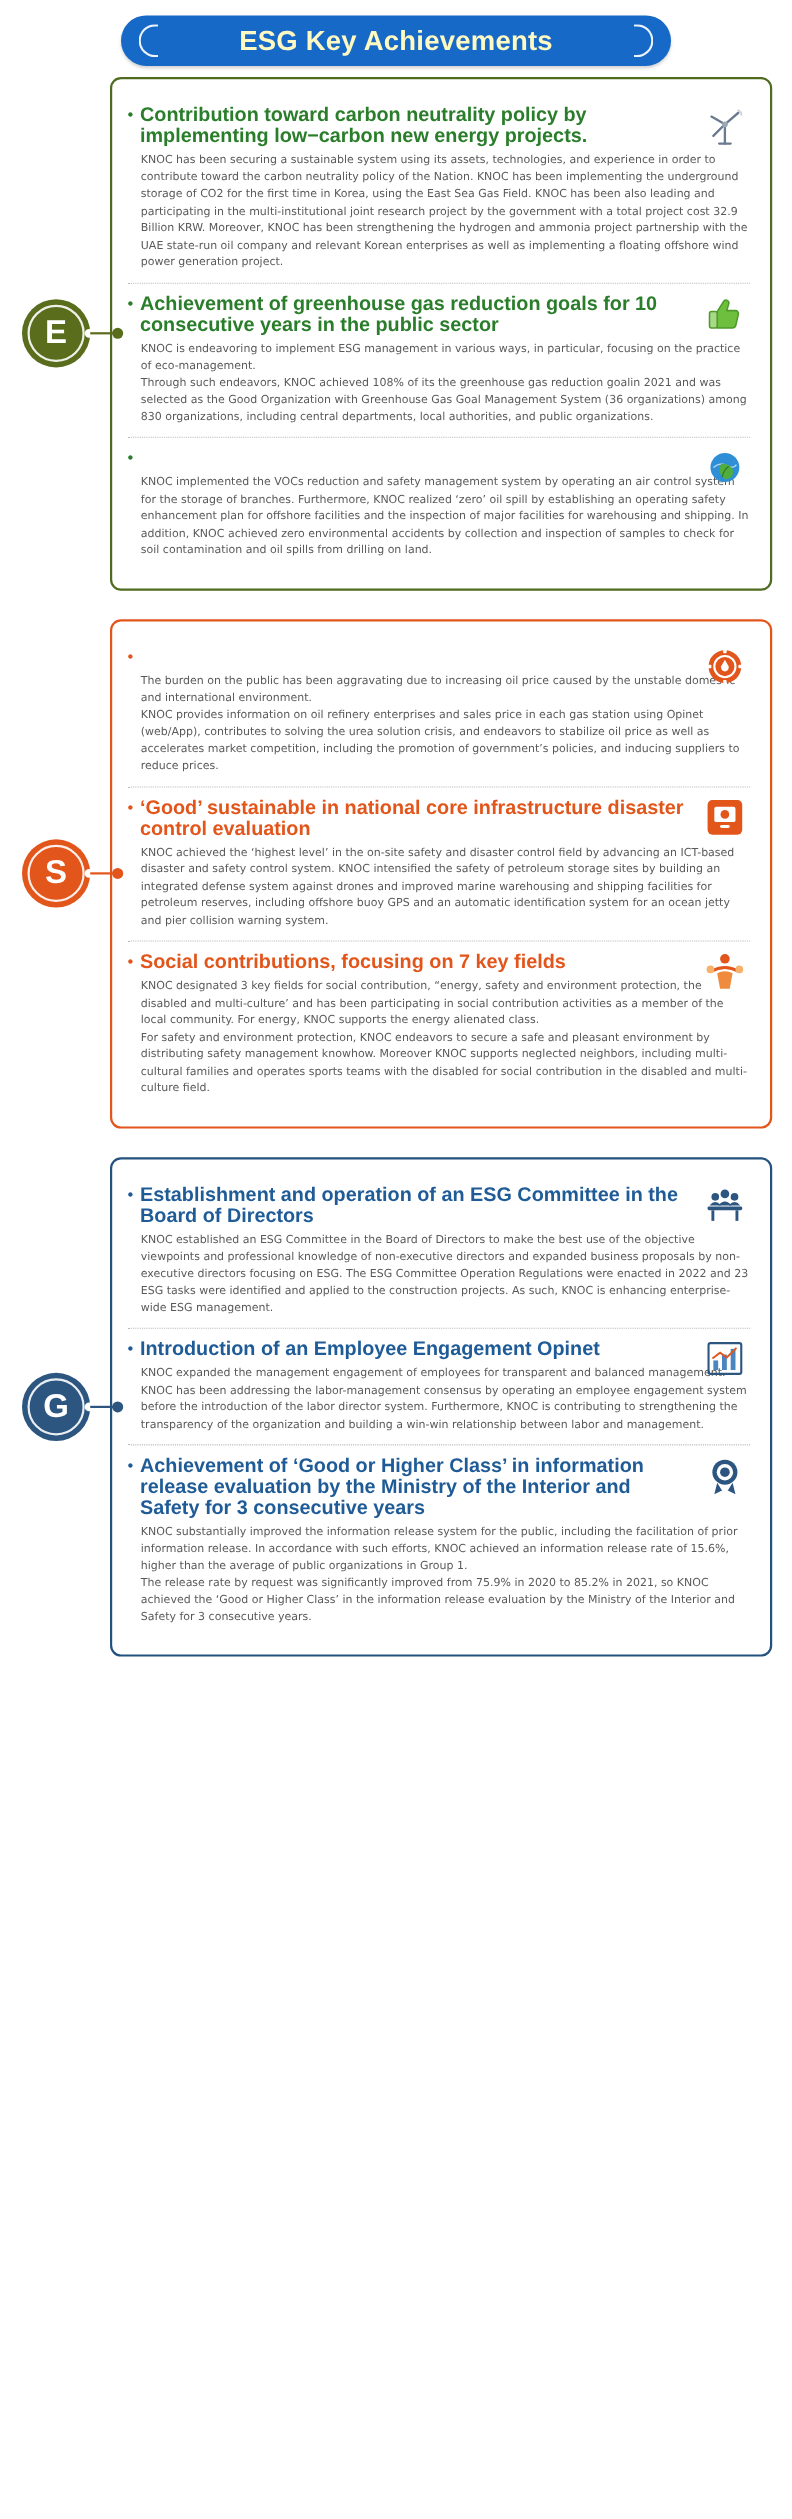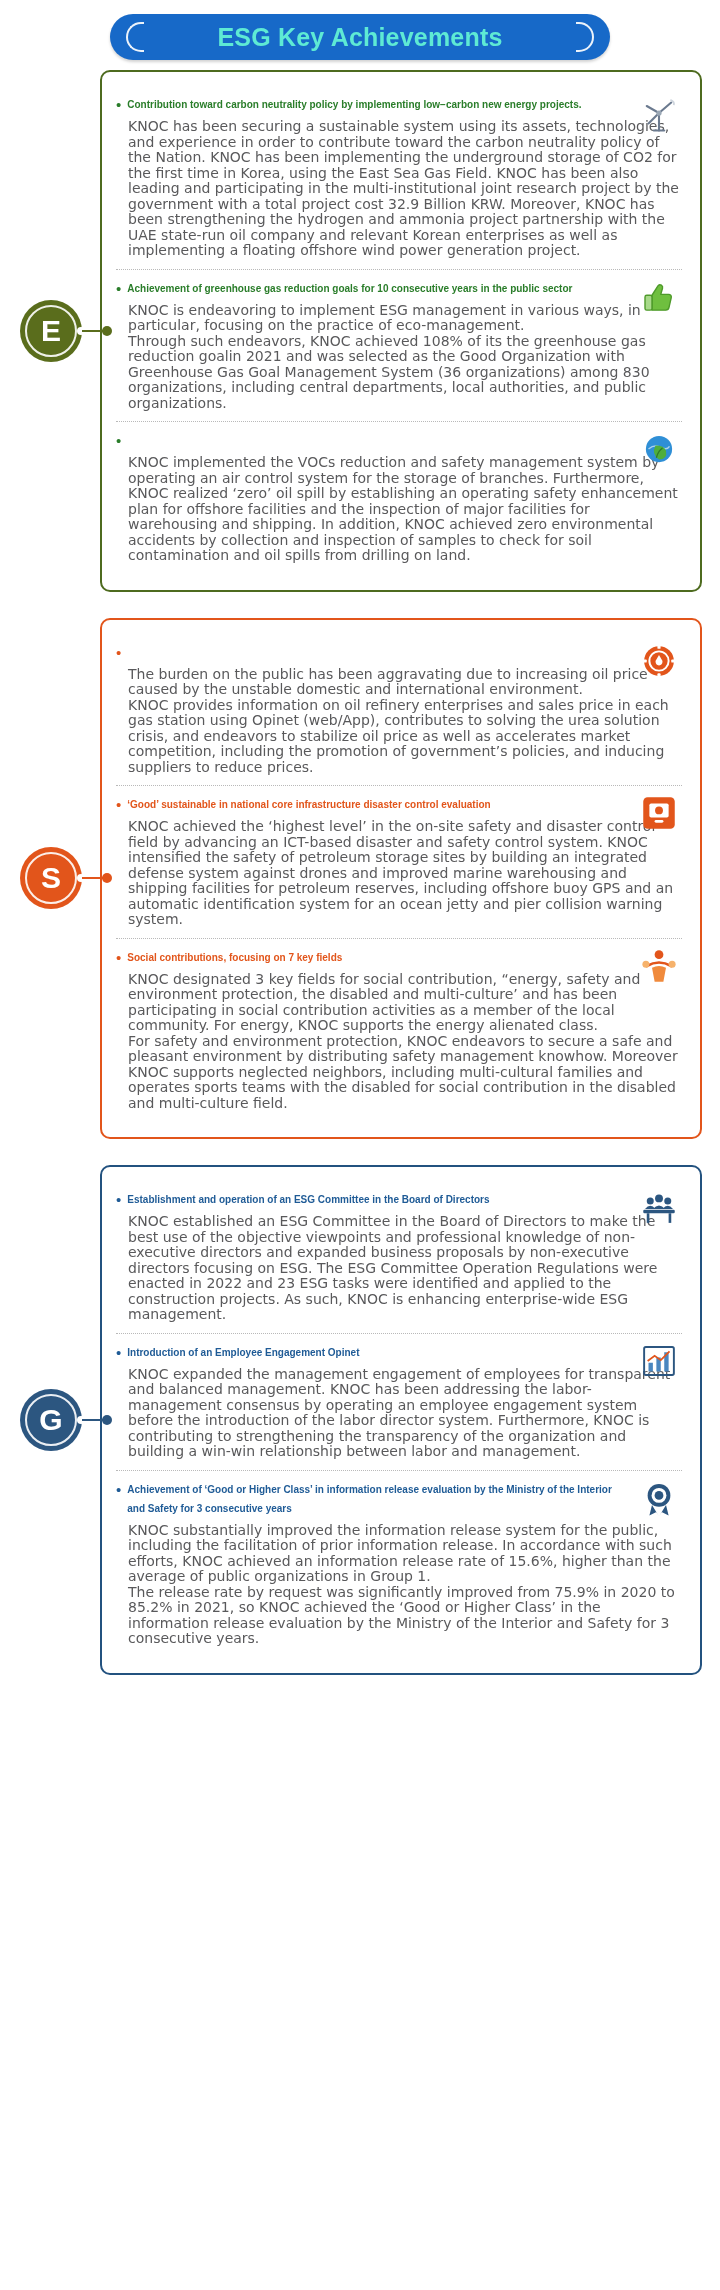--- a/index.html
+++ b/index.html
@@ -32,21 +32,21 @@
     top: 50%;
     transform: translateY(-50%);
     width: 18px;
     height: 30px;
     border: 2px solid #ffffff;
     opacity: .92;
   }
   .title-pill .paren.left  { left: 16px;  border-right: none; border-radius: 18px 0 0 18px; }
   .title-pill .paren.right { right: 16px; border-left:  none; border-radius: 0 18px 18px 0; }
   .title-text {
-    color: #5eead4;
+    color: #fef9c3;
     font-size: 25px;
     font-weight: bold;
     letter-spacing: .2px;
   }
 
   
   .section {
     position: relative;
     display: flex;
     align-items: stretch;
@@ -127,30 +127,30 @@
     gap: 6px;
     margin-bottom: 5px;
     padding-right: 54px;
   }
   .bullet {
     flex: 0 0 auto;
     font-size: 15px;
     line-height: 19px;
   }
   .head-text {
-    font-size: 10px;
+    font-size: 18px;
     font-weight: bold;
     line-height: 19px;
   }
   .env .head-text, .env .bullet { color: #2a7d2a; }
   .soc .head-text, .soc .bullet { color: #e2551b; }
   .gov .head-text, .gov .bullet { color: #1f5b96; }
 
   .body-text {
-    font-size: 14px;
+    font-size: 10px;
     line-height: 15.5px;
     color: #59595b;
     padding-left: 12px;
     font-family: "DejaVu Sans", sans-serif;
   }
 
   
   .item-icon {
     position: absolute;
     right: 2px;

